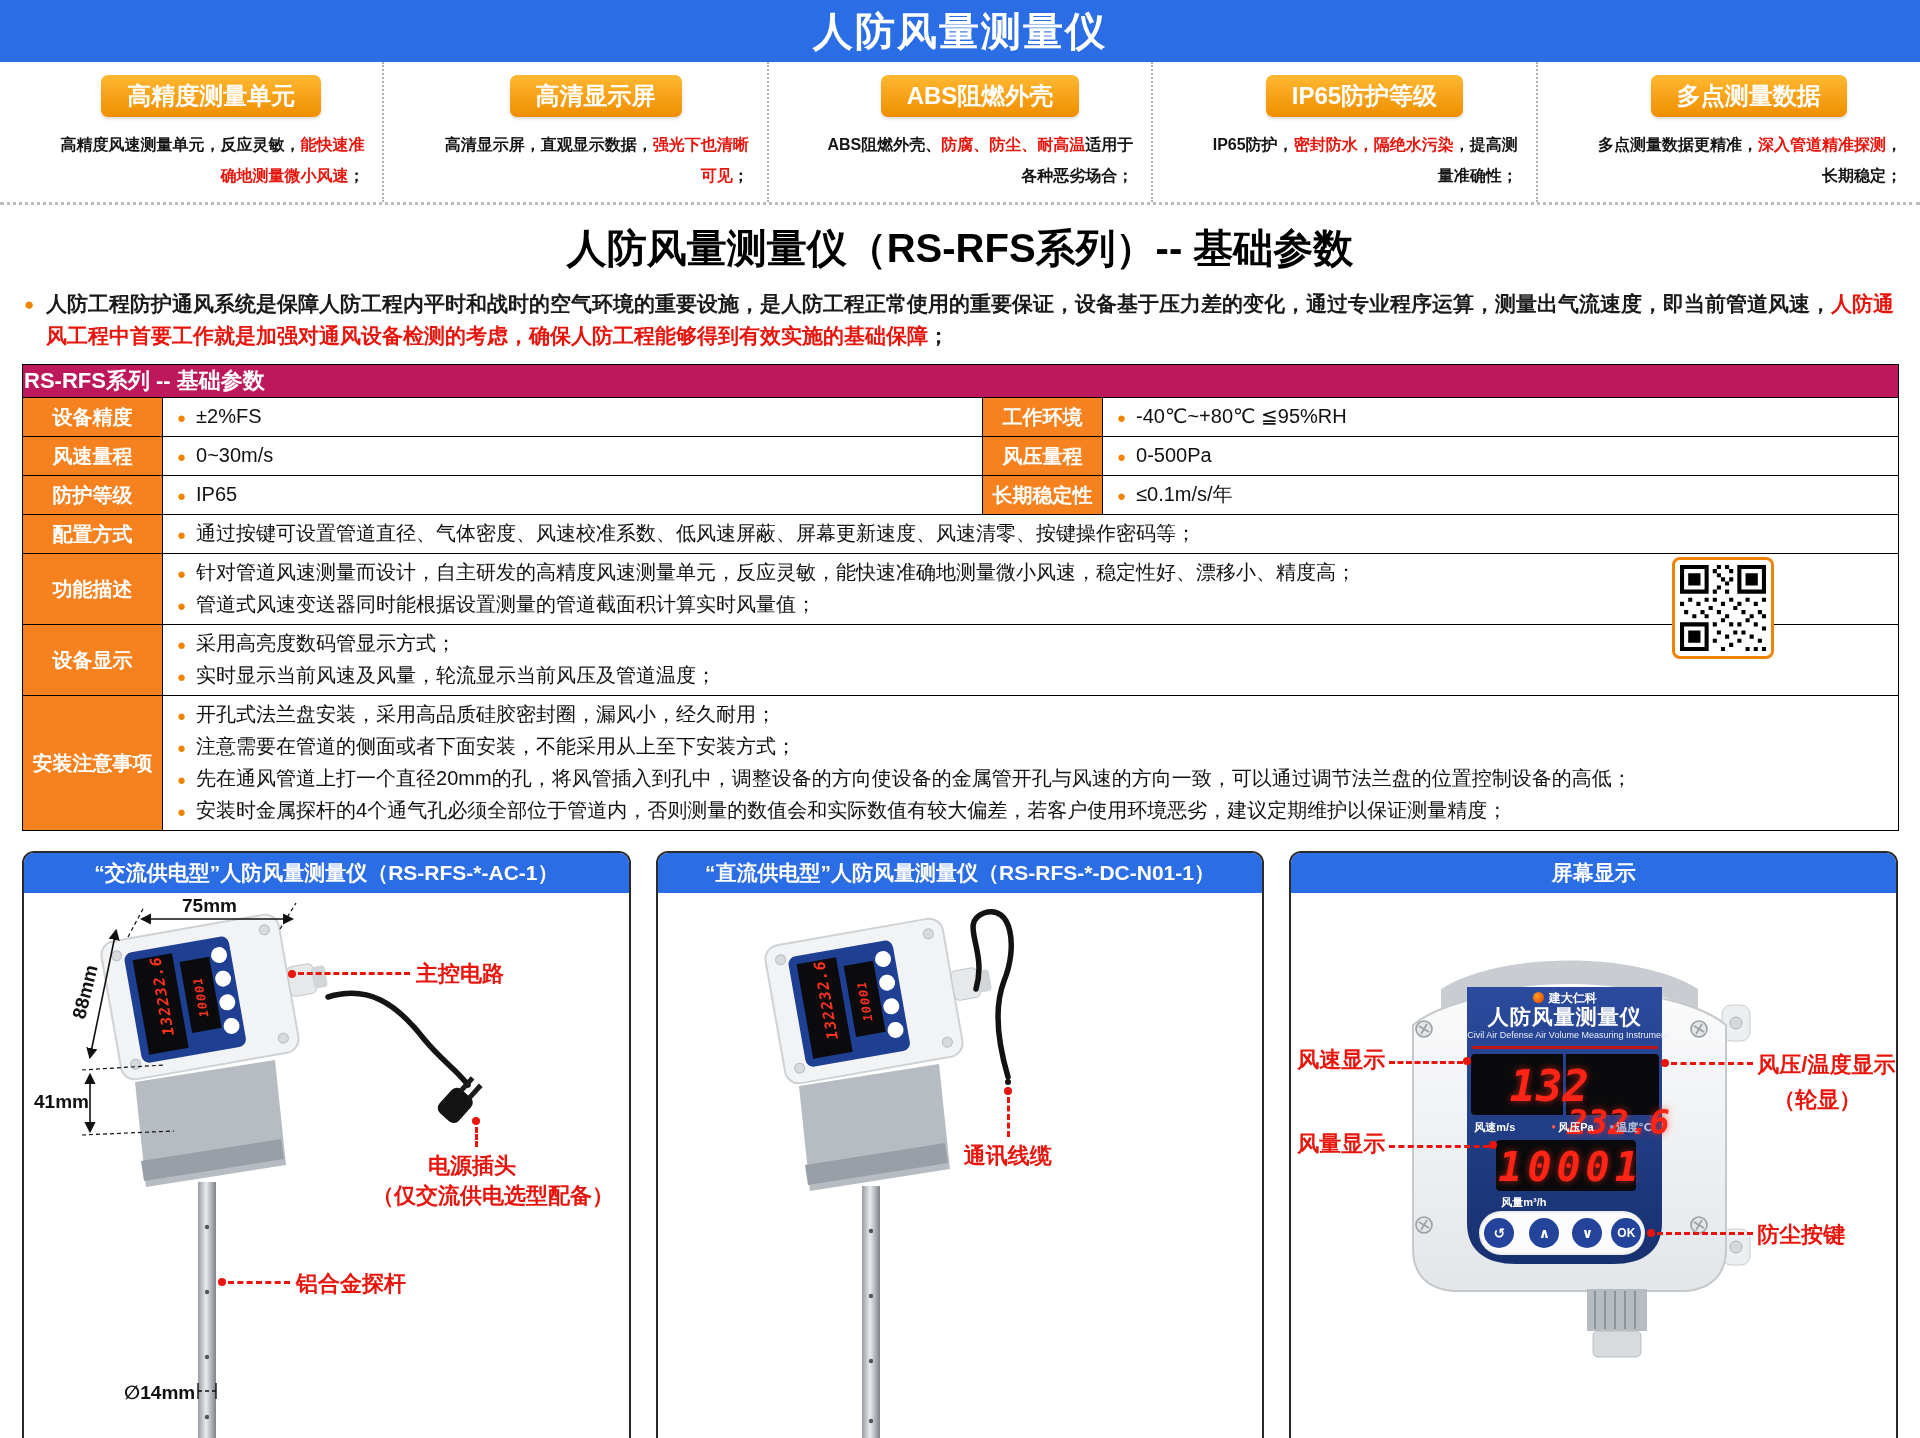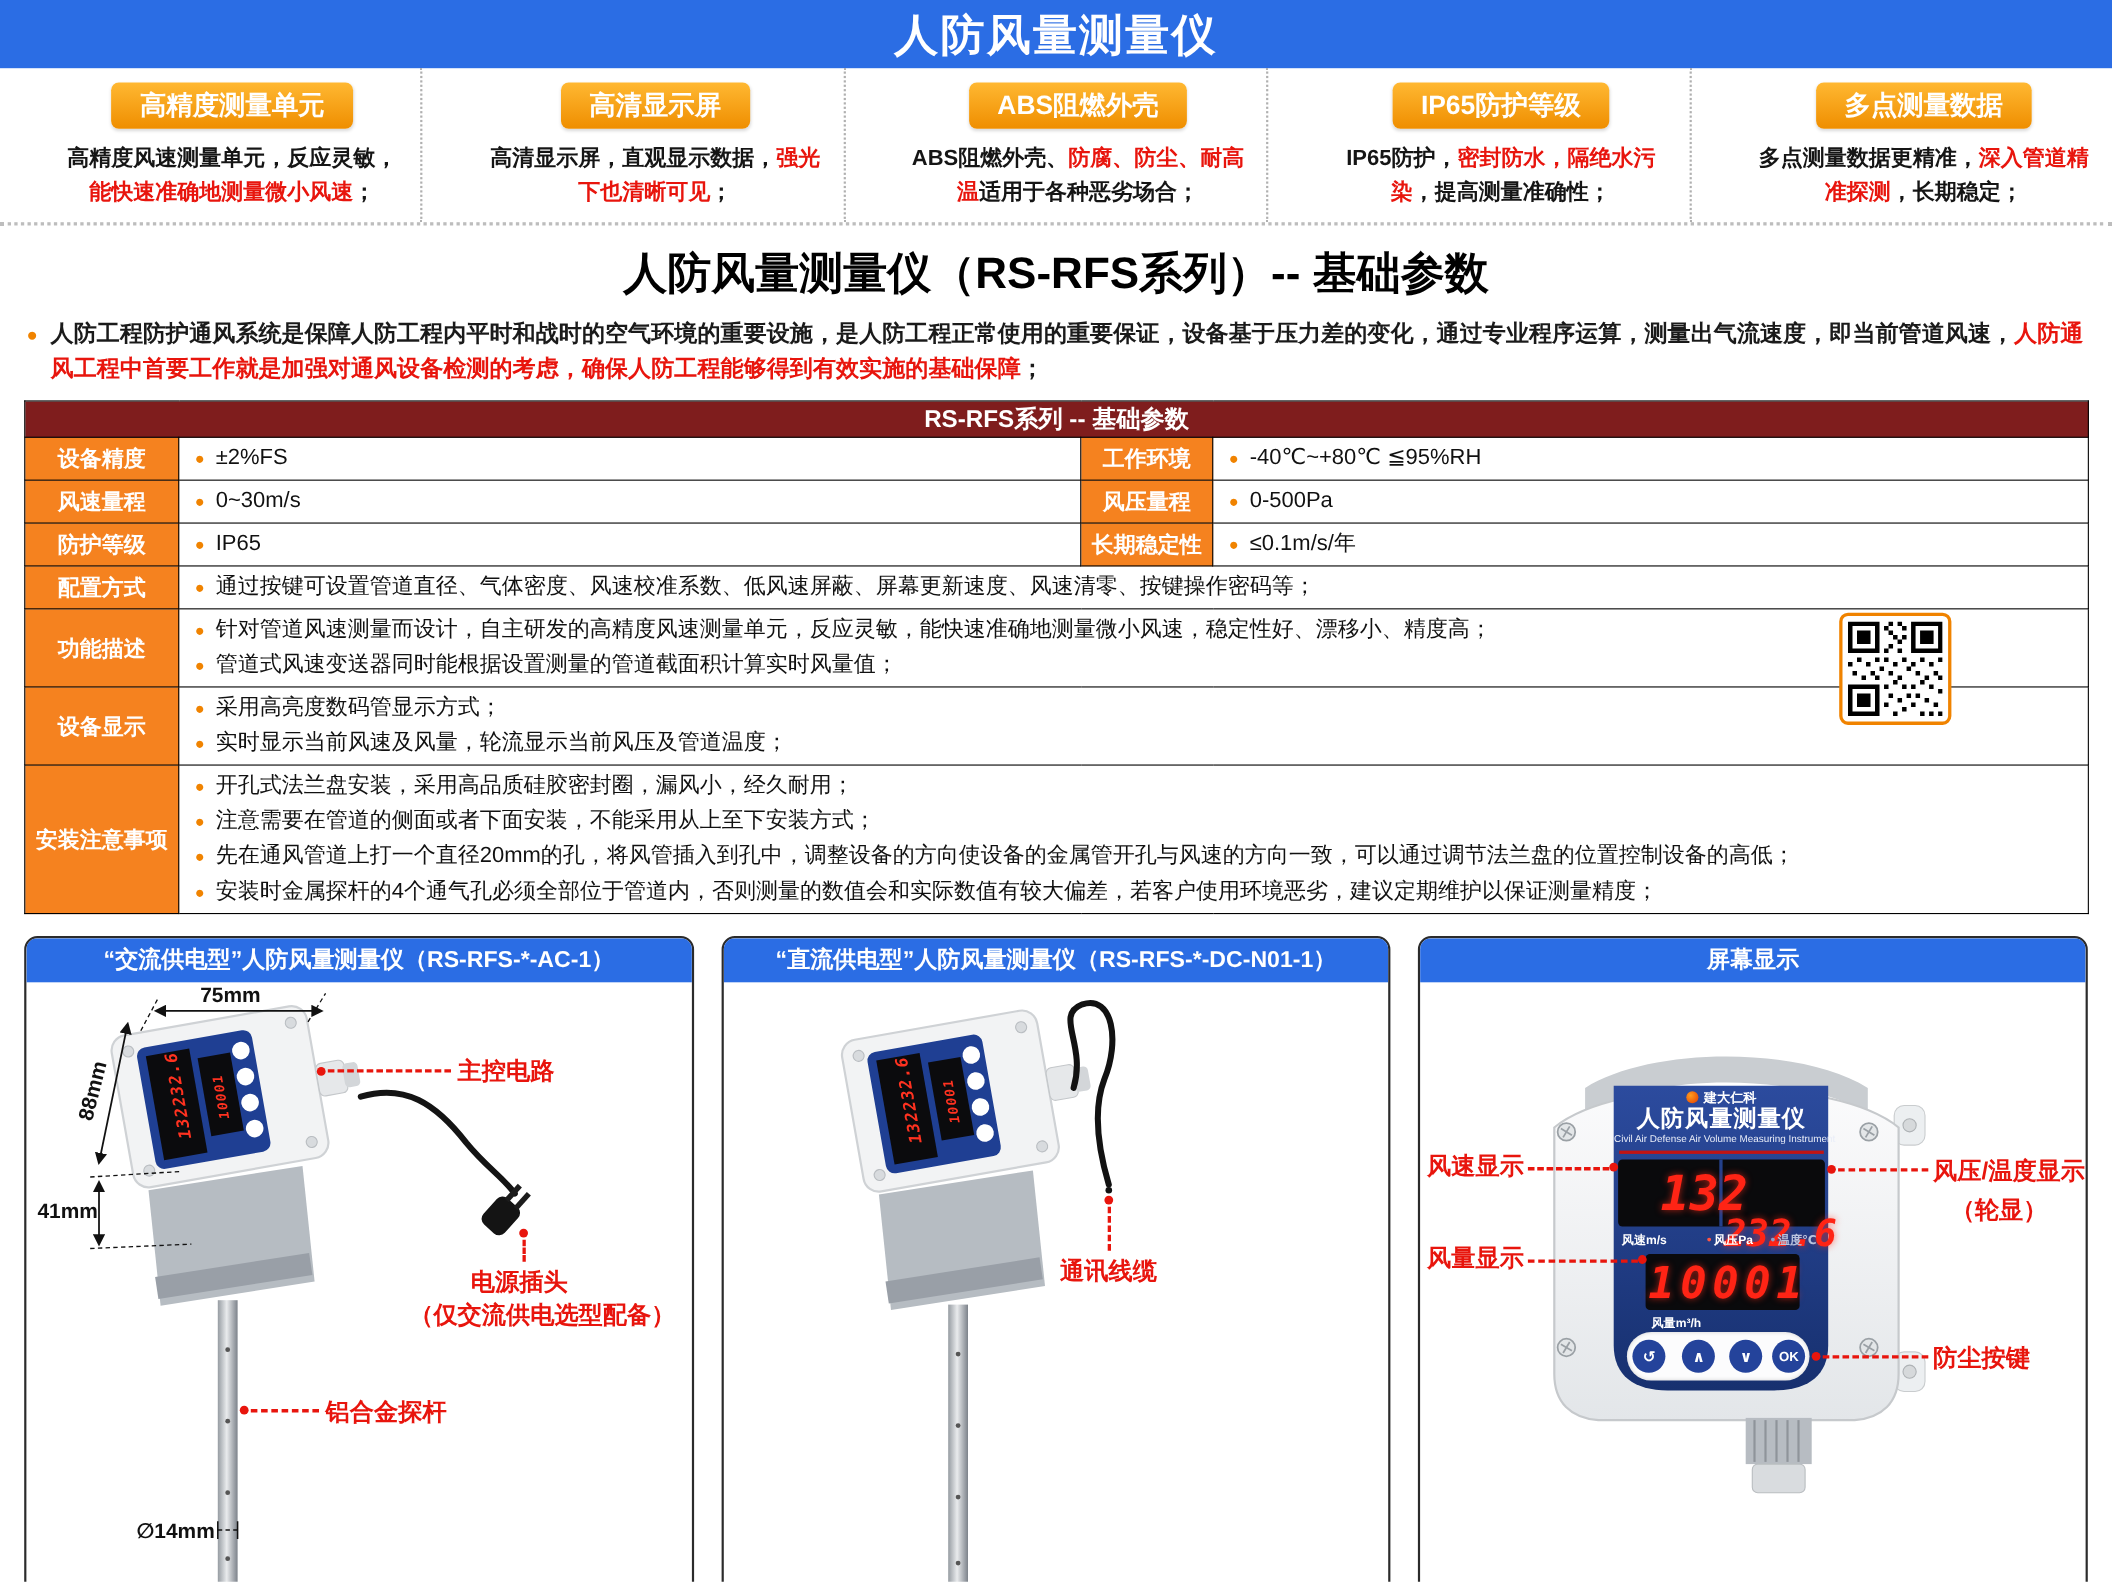--- a/index.html
+++ b/index.html
@@ -5,33 +5,33 @@
   html,body{margin:0;padding:0;background:#fff;}
   body{width:1920px;height:1438px;position:relative;font-family:"Liberation Sans","DejaVu Sans",sans-serif;color:#111;overflow:hidden;}
   
   .banner{height:62px;background:#2b6de4;display:flex;align-items:center;justify-content:center;}
   .banner h1{margin:0;color:#fff;font-size:40px;font-weight:bold;letter-spacing:2px;}
   
   .features{display:flex;border-bottom:3px dotted #bdbdbd;height:140px;}
   .feature{flex:1;padding-top:13px;text-align:center;padding-left:40px;}
   .feature + .feature{border-left:2px dotted #b0b0b0;}
   .badge{display:inline-block;background:linear-gradient(180deg,#ffb832,#ef8e00);color:#fff;font-size:24px;font-weight:bold;padding:5px 26px;border-radius:7px;box-shadow:0 2px 3px rgba(0,0,0,.15);}
-  .feature .txt{margin:12px 18px 0;text-align:center;font-size:20px;line-height:31px;font-weight:600;color:#151515;}
+  .feature .txt{margin:12px 18px 0;text-align:right;font-size:16px;line-height:31px;font-weight:600;color:#151515;}
   .red{color:#e8150d;}
   
   .sec-title{text-align:center;font-size:40px;font-weight:bold;margin:16px 0 12px;color:#000;}
   .intro{position:relative;margin:0 24px;padding-left:22px;font-size:21px;line-height:32px;font-weight:600;color:#1a1a1a;}
   .intro .dot{position:absolute;left:0;top:1px;color:#f08300;font-size:17px;}
   
   .table-wrap{position:relative;margin:12px 22px 0;}
   table.spec{border-collapse:collapse;width:1876px;table-layout:fixed;}
   table.spec td{border:1px solid #000;font-size:20px;vertical-align:middle;}
   td.lab{background:#f5821f;color:#fff;font-weight:bold;font-size:21px;text-align:center;padding:0 2px;}
   td.val{background:#fff;padding:3px 10px 3px 14px;font-weight:500;}
-  tr.hd td{background:#7f1d1d;color:#fff;font-weight:bold;font-size:22px;text-align:center;height:30px;border:1px solid #000;}
+  tr.hd td{background:#be185d;color:#fff;font-weight:bold;font-size:22px;text-align:left;height:30px;border:1px solid #000;}
   tr.r td{height:31px;}
   .b{color:#f08300;font-size:15px;margin-right:10px;}
   .cellline{line-height:30px;white-space:nowrap;}
   .dual{display:inline-block;width:390px;}
   .qr{position:absolute;top:193px;left:1650px;width:86px;height:86px;border:3px solid #f08300;border-radius:8px;background:#fff;padding:5px;}
   
   .panels{display:flex;gap:25px;margin:20px 22px 0;}
   .panel{flex:1;height:620px;border:2px solid #2b2b2b;border-radius:12px;overflow:hidden;background:#fff;position:relative;}
   .phead{height:40px;line-height:40px;background:#2b6de4;color:#fff;font-weight:bold;font-size:21px;text-align:center;}
   .pbody{position:relative;height:578px;}

